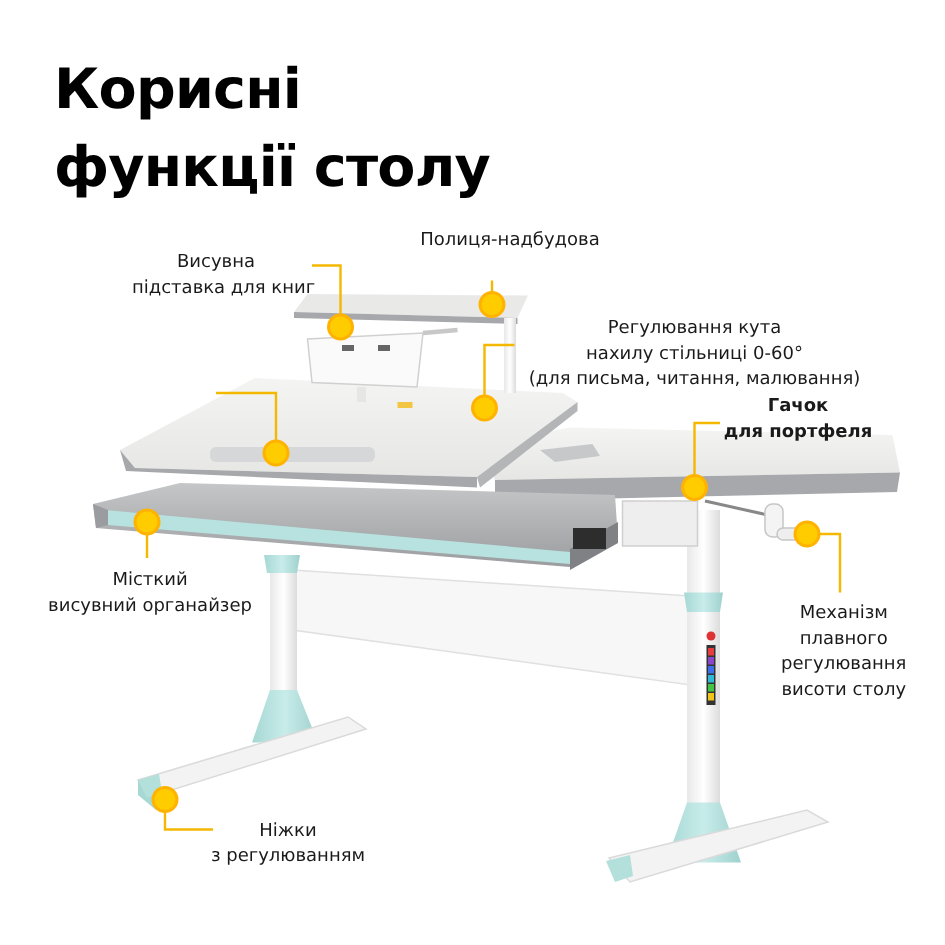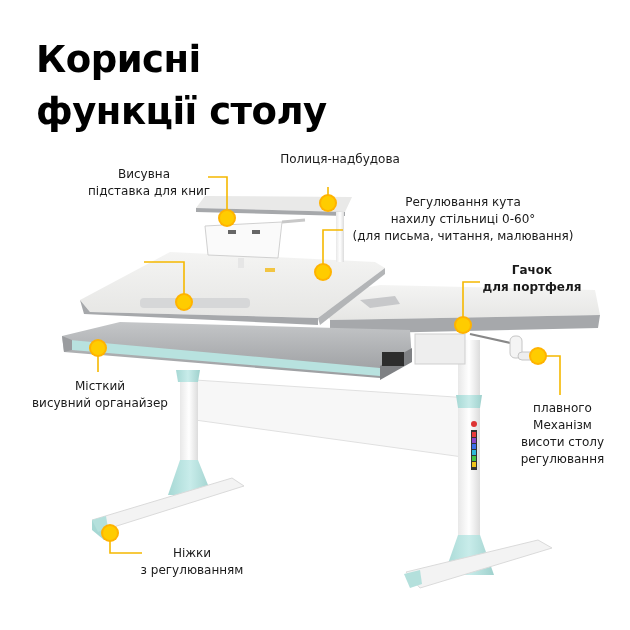--- a/index.html
+++ b/index.html
@@ -158,42 +158,42 @@
 
 <div class="label" style="left:88px; top:166px; width:112px;">
   <span class="ln">Висувна</span>
   <span class="ln">підставка для книг</span>
 </div>
 
 <div class="label" style="left:280px; top:151px; width:120px;">
   <span class="ln">Полиця-надбудова</span>
 </div>
 
-<div class="label" style="left:348px; top:194px; width:230px;">
+<div class="label" style="left:348px; top:210px; width:230px;">
   <span class="ln">Регулювання кута</span>
   <span class="ln">нахилу стільниці 0-60°</span>
   <span class="ln">(для письма, читання, малювання)</span>
 </div>
 
 <div class="label" style="left:40px; top:236px; width:108px;">
 </div>
 
 <div class="label" style="left:482px; top:262px; width:100px;font-weight:bold;">
   <span class="ln">Гачок</span>
   <span class="ln">для портфеля</span>
 </div>
 
 <div class="label" style="left:30px; top:378px; width:140px;">
   <span class="ln">Місткий</span>
   <span class="ln">висувний органайзер</span>
 </div>
 
 <div class="label" style="left:515px; top:400px; width:95px;">
+  <span class="ln">Механізм</span>
   <span class="ln">плавного</span>
-  <span class="ln">Механізм</span>
+  <span class="ln">регулювання</span>
   <span class="ln">висоти столу</span>
-  <span class="ln">регулювання</span>
 </div>
 
 <div class="label" style="left:136px; top:545px; width:112px;">
   <span class="ln">Ніжки</span>
   <span class="ln">з регулюванням</span>
 </div>
 
 </body></html>

